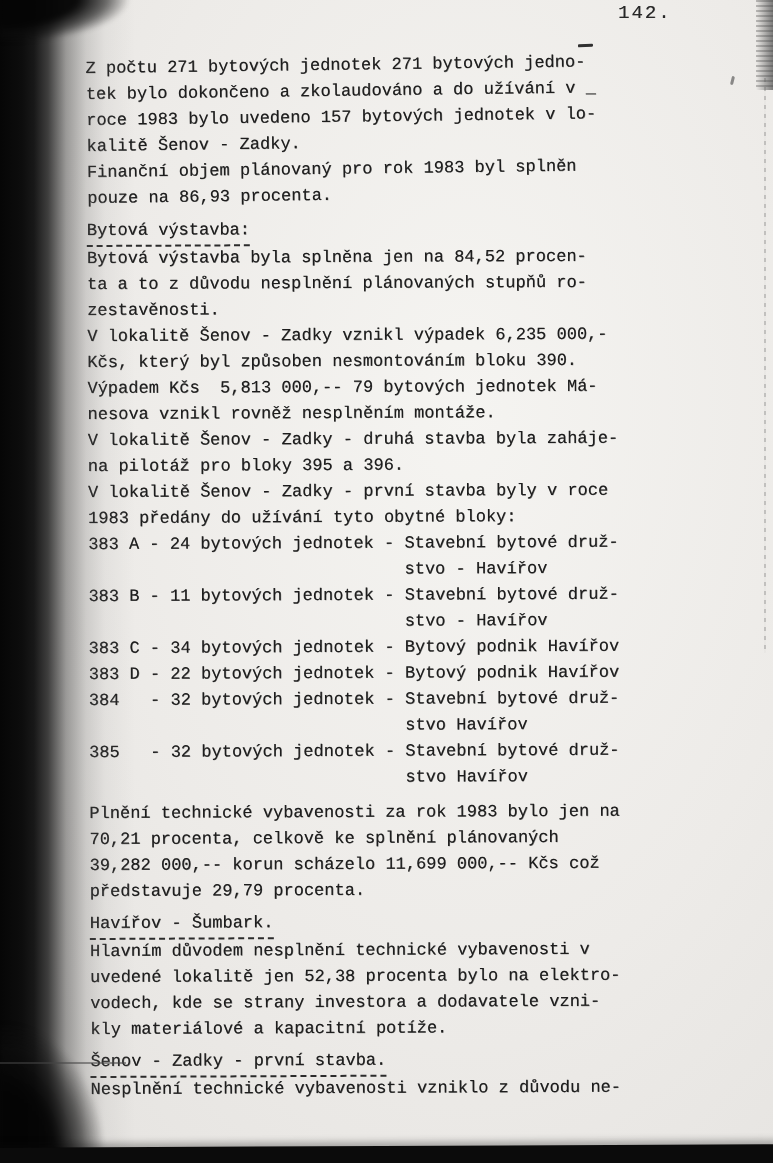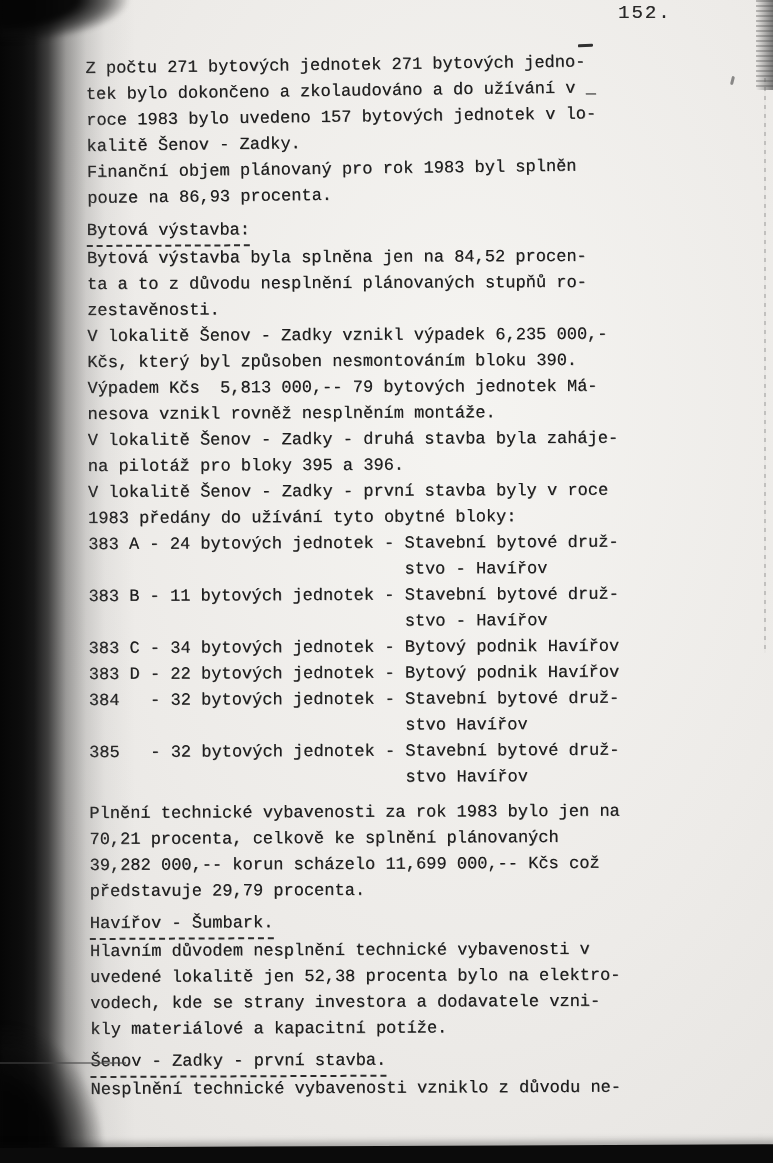--- a/index.html
+++ b/index.html
@@ -91,21 +91,21 @@
   }
   .artifact-line-bottom{
     position:absolute;left:0;top:1062px;width:126px;height:2px;z-index:5;
     background:rgba(70,70,70,0.55);
   }
 </style>
 </head>
 <body>
 
 <div class="page">
-  <div class="page-number">152.</div>
+  <div class="page-number">142.</div>
   <div class="text-block"><div class="block paragraph tilted"><div class="line">Z počtu 271 bytových jednotek 271 bytových jedno-</div><div class="line">tek bylo dokončeno a zkolaudováno a do užívání v _</div><div class="line">roce 1983 bylo uvedeno 157 bytových jednotek v lo-</div><div class="line">kalitě Šenov - Zadky.</div><div class="line">Finanční objem plánovaný pro rok 1983 byl splněn</div><div class="line">pouze na 86,93 procenta.</div></div><div class="block heading"><span class="heading-text">Bytová výstavba:</span></div><div class="block paragraph"><div class="line">Bytová výstavba byla splněna jen na 84,52 procen-</div><div class="line">ta a to z důvodu nesplnění plánovaných stupňů ro-</div><div class="line">zestavěnosti.</div><div class="line">V lokalitě Šenov - Zadky vznikl výpadek 6,235 000,-</div><div class="line">Kčs, který byl způsoben nesmontováním bloku 390.</div><div class="line">Výpadem Kčs  5,813 000,-- 79 bytových jednotek Má-</div><div class="line">nesova vznikl rovněž nesplněním montáže.</div><div class="line">V lokalitě Šenov - Zadky - druhá stavba byla zaháje-</div><div class="line">na pilotáž pro bloky 395 a 396.</div><div class="line">V lokalitě Šenov - Zadky - první stavba byly v roce</div><div class="line">1983 předány do užívání tyto obytné bloky:</div><div class="line">383 A - 24 bytových jednotek - Stavební bytové druž-</div><div class="line">                               stvo - Havířov</div><div class="line">383 B - 11 bytových jednotek - Stavební bytové druž-</div><div class="line">                               stvo - Havířov</div><div class="line">383 C - 34 bytových jednotek - Bytový podnik Havířov</div><div class="line">383 D - 22 bytových jednotek - Bytový podnik Havířov</div><div class="line">384   - 32 bytových jednotek - Stavební bytové druž-</div><div class="line">                               stvo Havířov</div><div class="line">385   - 32 bytových jednotek - Stavební bytové druž-</div><div class="line">                               stvo Havířov</div></div><div class="block paragraph extra-space"><div class="line">Plnění technické vybavenosti za rok 1983 bylo jen na</div><div class="line">70,21 procenta, celkově ke splnění plánovaných</div><div class="line">39,282 000,-- korun scházelo 11,699 000,-- Kčs což</div><div class="line">představuje 29,79 procenta.</div></div><div class="block heading"><span class="heading-text">Havířov - Šumbark.</span></div><div class="block paragraph"><div class="line">Hlavním důvodem nesplnění technické vybavenosti v</div><div class="line">uvedené lokalitě jen 52,38 procenta bylo na elektro-</div><div class="line">vodech, kde se strany investora a dodavatele vzni-</div><div class="line">kly materiálové a kapacitní potíže.</div></div><div class="block heading"><span class="heading-text">Šenov - Zadky - první stavba.</span></div><div class="block paragraph"><div class="line">Nesplnění technické vybavenosti vzniklo z důvodu ne-</div></div></div>
 
   <div class="gutter"></div>
   <div class="gutter-top"></div>
   <div class="gutter-bottom"></div>
   <div class="bottom-band"></div>
   <div class="right-edge-top"></div>
   <div class="right-hairline"></div>
   <div class="artifact-dash-top"></div>
   <div class="artifact-speck"></div>

